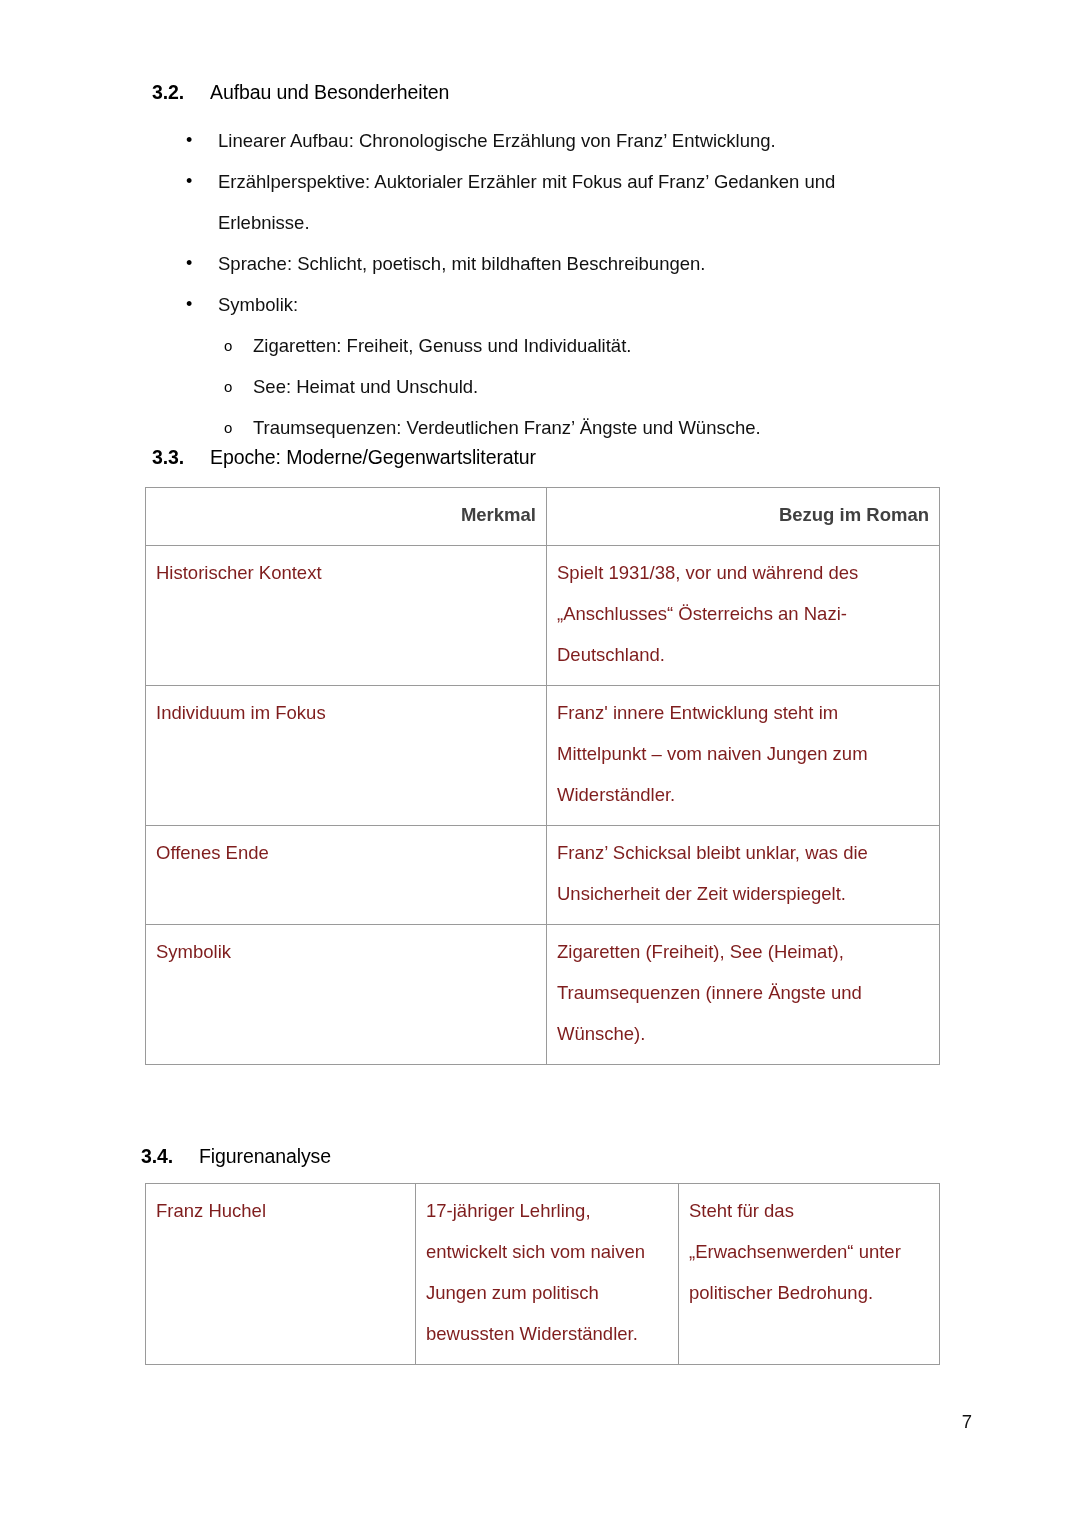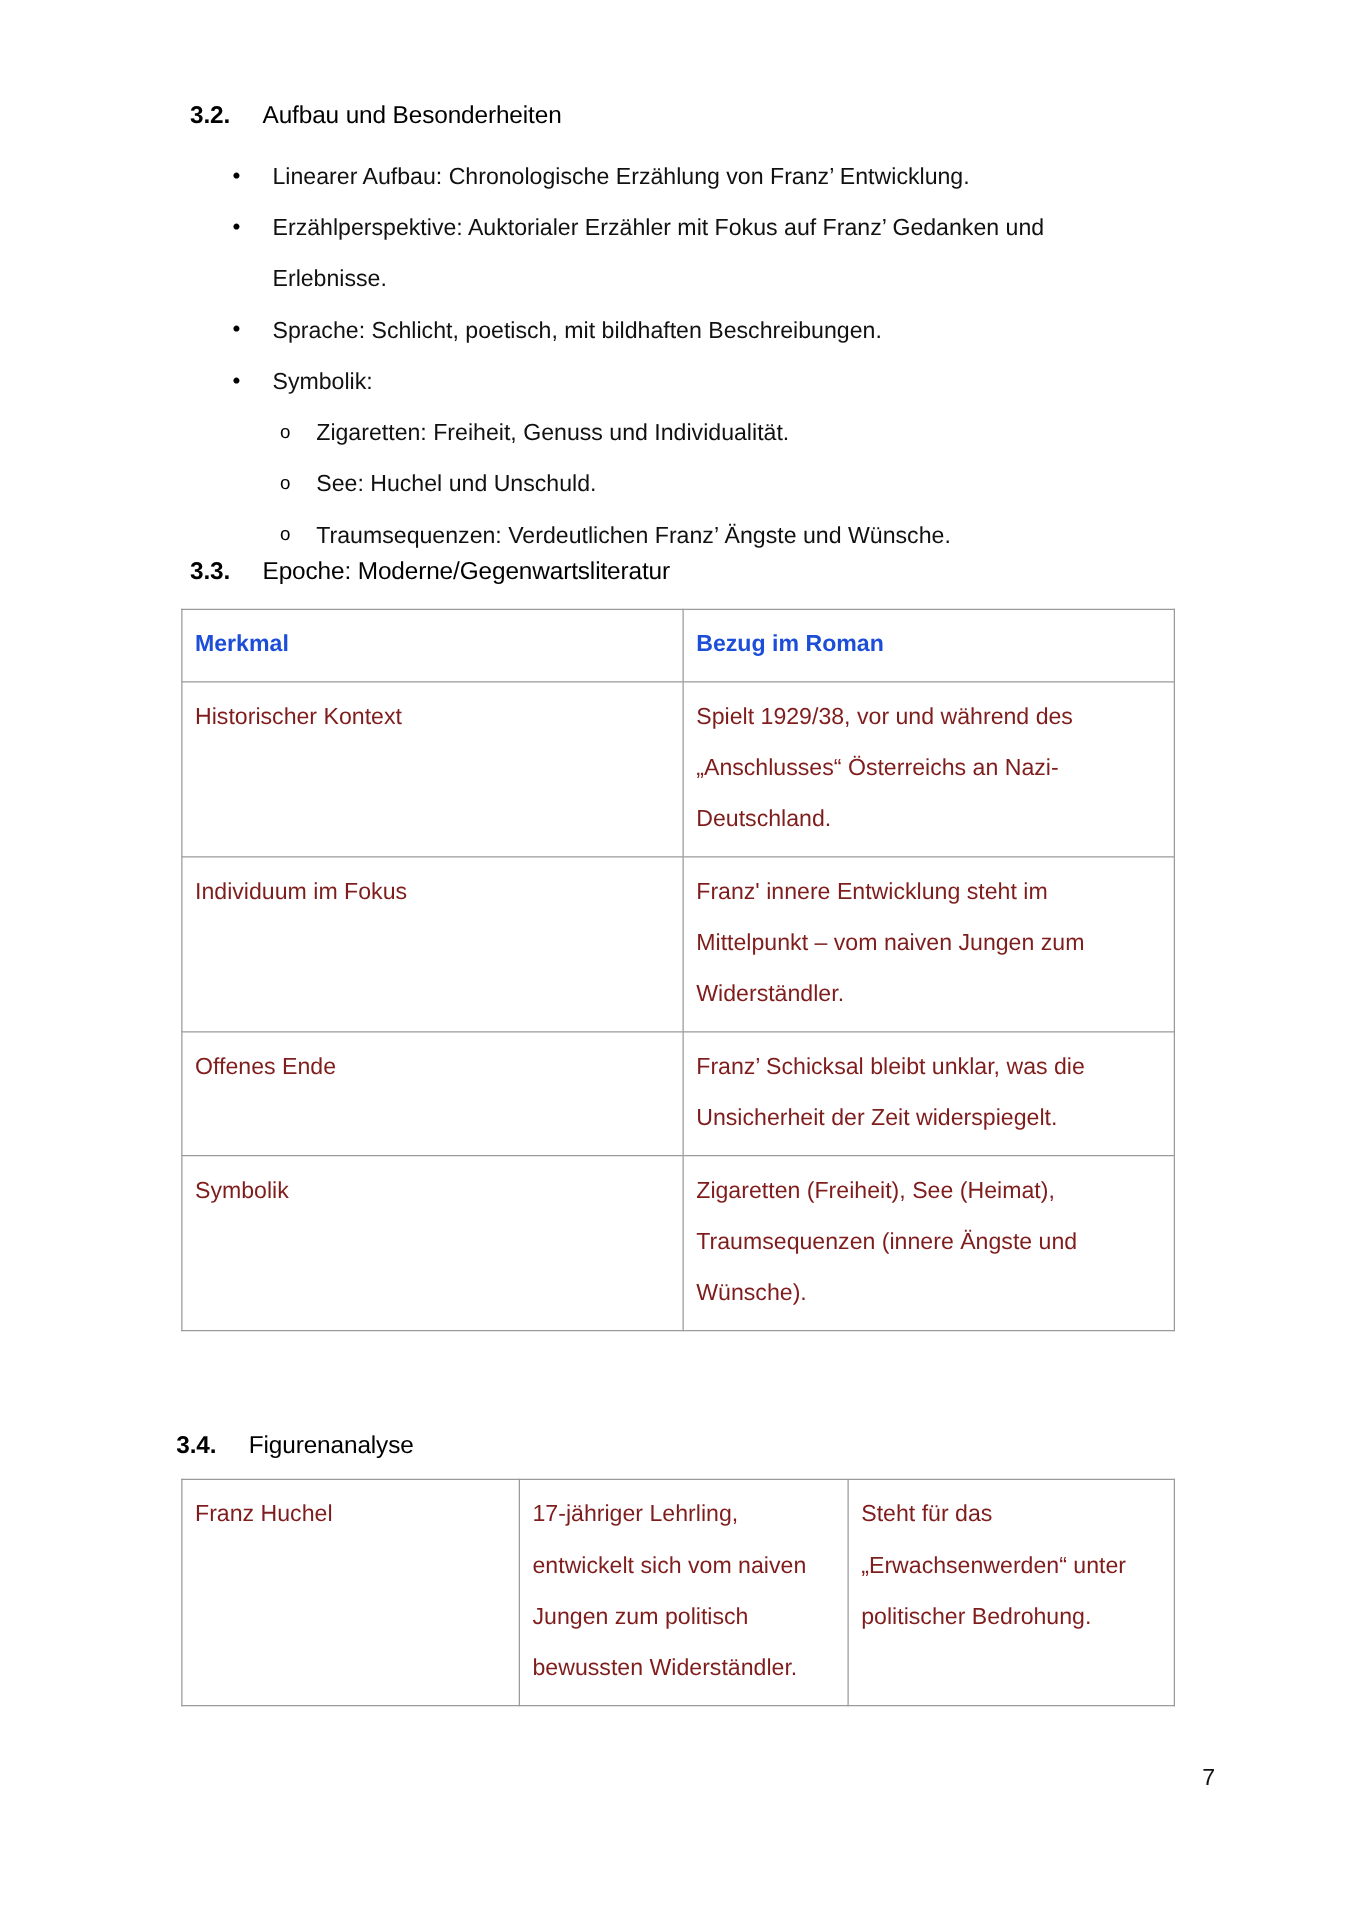--- a/index.html
+++ b/index.html
@@ -111,21 +111,22 @@
   table.doc-table td {
     border: 1px solid #9a9a9a;
     vertical-align: top;
     font-size: 18.5px;
     line-height: 41px;
     padding: 6px 10px 10px 10px;
     color: #7f1d1d;
   }
   table.doc-table td.th-cell {
     font-weight: bold;
-    color: #1d4ed8;
+    color: #404040;
+    text-align: right;
   }
 
   #table-epoche {
     left: 145px;
     top: 487px;
     width: 794px;
   }
   #table-epoche col.c1 { width: 401px; }
   #table-epoche col.c2 { width: 393px; }
 
@@ -179,21 +180,21 @@
       <div class="bullet-item lvl1">
         <span class="marker">•</span>
         <span class="btext">Symbolik:</span>
       </div>
       <div class="bullet-item lvl2">
         <span class="marker">o</span>
         <span class="btext">Zigaretten: Freiheit, Genuss und Individualität.</span>
       </div>
       <div class="bullet-item lvl2">
         <span class="marker">o</span>
-        <span class="btext">See: Huchel und Unschuld.</span>
+        <span class="btext">See: Heimat und Unschuld.</span>
       </div>
       <div class="bullet-item lvl2">
         <span class="marker">o</span>
         <span class="btext">Traumsequenzen: Verdeutlichen Franz’ Ängste und Wünsche.</span>
       </div>
     </div>
 
     <div class="heading" id="heading-33">
       <span class="h-num">3.3.</span>
       <span class="h-text">Epoche: Moderne/Gegenwartsliteratur</span>
@@ -204,21 +205,21 @@
         <col class="c1">
           <col class="c2">
       </colgroup>
       <tbody>
         <tr class="hdr-row">
           <td class="th-cell">Merkmal</td>
           <td class="th-cell">Bezug im Roman</td>
         </tr>
         <tr>
           <td>Historischer Kontext</td>
-          <td>Spielt 1929/38, vor und während des „Anschlusses“ Österreichs an Nazi-Deutschland.</td>
+          <td>Spielt 1931/38, vor und während des „Anschlusses“ Österreichs an Nazi-Deutschland.</td>
         </tr>
         <tr>
           <td>Individuum im Fokus</td>
           <td>Franz' innere Entwicklung steht im Mittelpunkt – vom naiven Jungen zum Widerständler.</td>
         </tr>
         <tr>
           <td>Offenes Ende</td>
           <td>Franz’ Schicksal bleibt unklar, was die Unsicherheit der Zeit widerspiegelt.</td>
         </tr>
         <tr>

